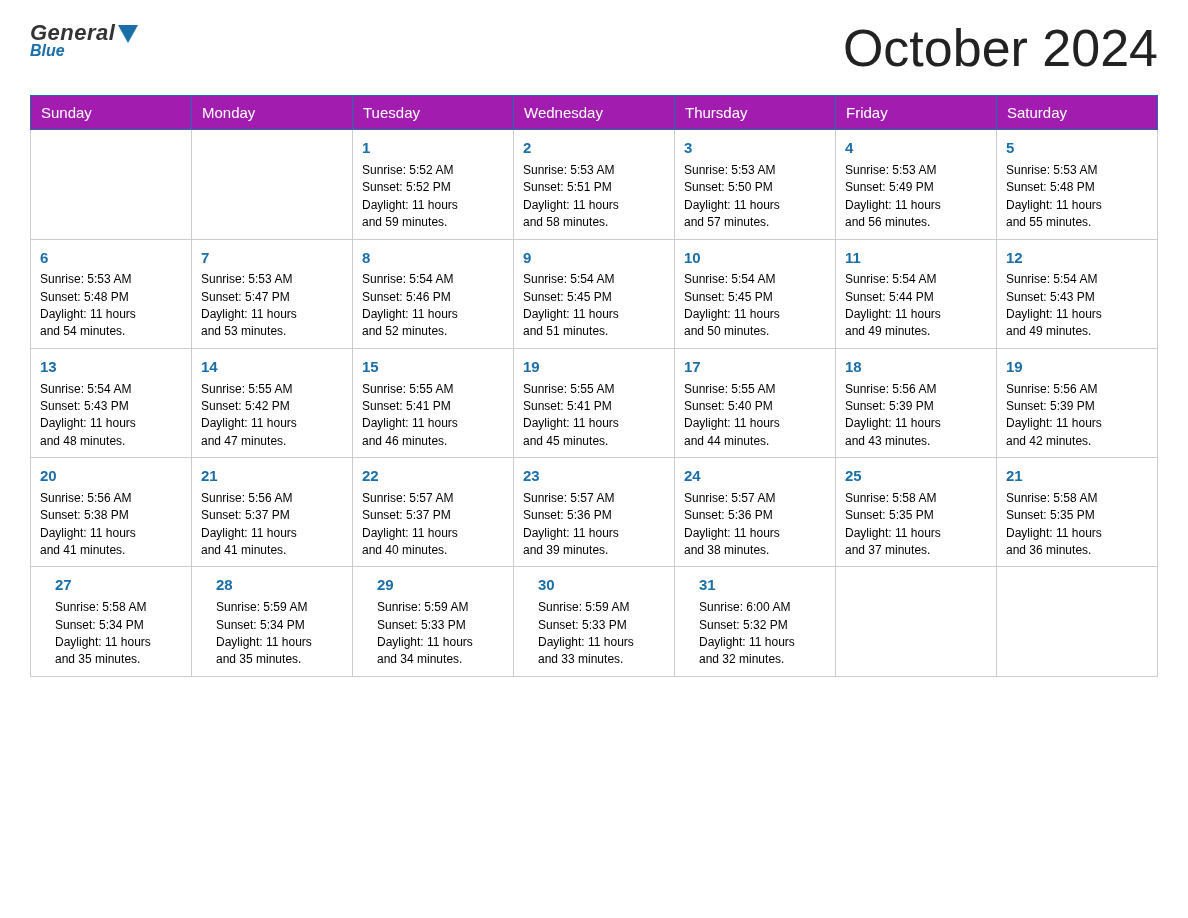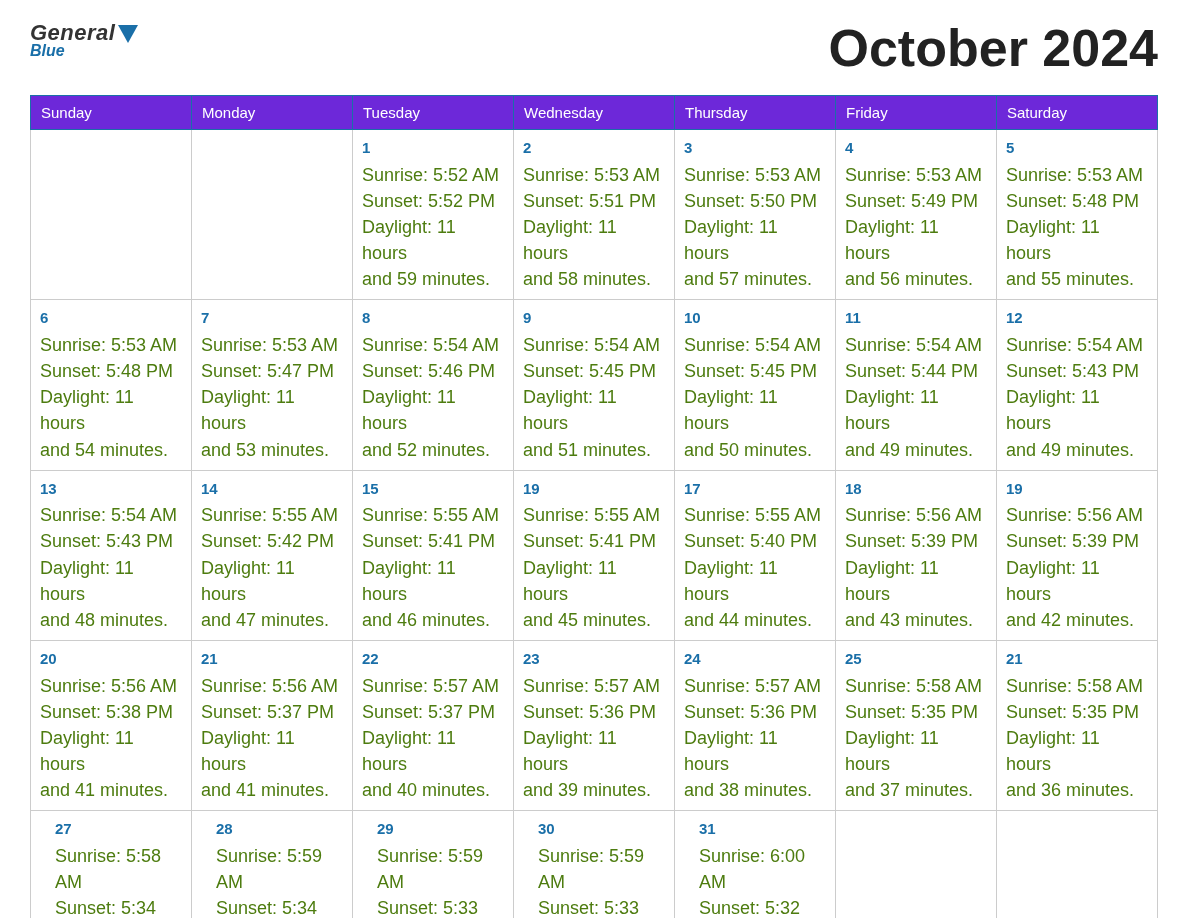--- a/index.html
+++ b/index.html
@@ -40,36 +40,36 @@
       border-right: 10px solid transparent;
       border-top: 18px solid #1a6fa8;
       margin-left: 3px;
       margin-top: 2px;
     }
     .title-block {
       text-align: right;
     }
     .month-title {
       font-size: 52px;
-      font-weight: 700;
+      font-weight: 400;
       color: #222;
       line-height: 1.1;
     }
     .location {
       font-size: 20px;
       color: #444;
       margin-top: 4px;
     }
     table {
       width: 100%;
       border-collapse: collapse;
       table-layout: fixed;
     }
     th {
-      background-color: #6d28d9;
+      background-color: #a21caf;
       color: #fff;
       padding: 8px 10px;
       text-align: left;
       font-size: 15px;
       font-weight: normal;
       border: 1px solid #1a6fa8;
     }
     td {
       vertical-align: top;
       padding: 7px 9px;
@@ -79,22 +79,22 @@
       height: 105px;
     }
     td .day-number {
       font-size: 15px;
       font-weight: bold;
       color: #1a6fa8;
       margin-bottom: 3px;
       display: block;
     }
     td .day-info {
-      color: #4d7c0f;
-      font-size: 18px;
+      color: #000000;
+      font-size: 12px;
     }
     tr:last-child td {
       border-bottom: 1px solid #ccc;
       padding-left: 24px;
     }
     .empty-cell {
       background: #fff;
     }
   </style>
 </head>

